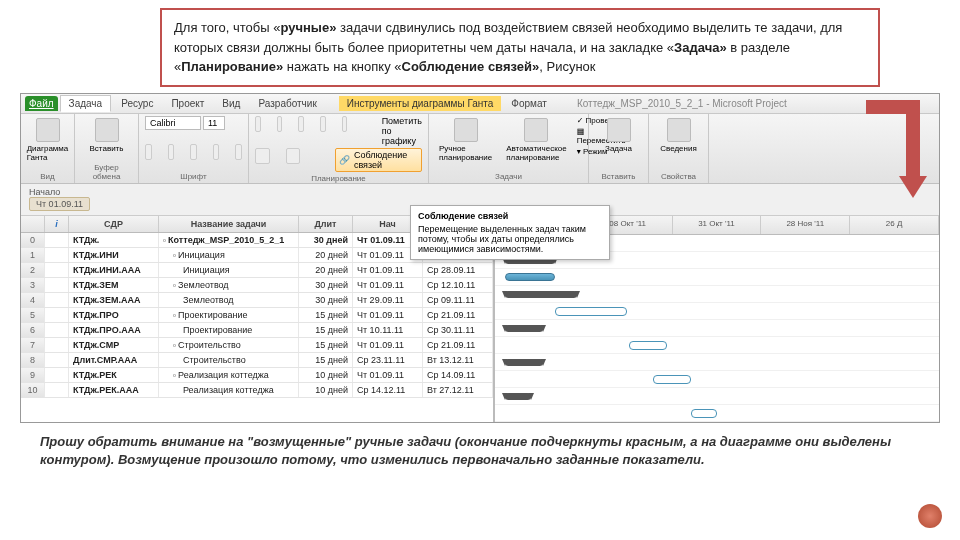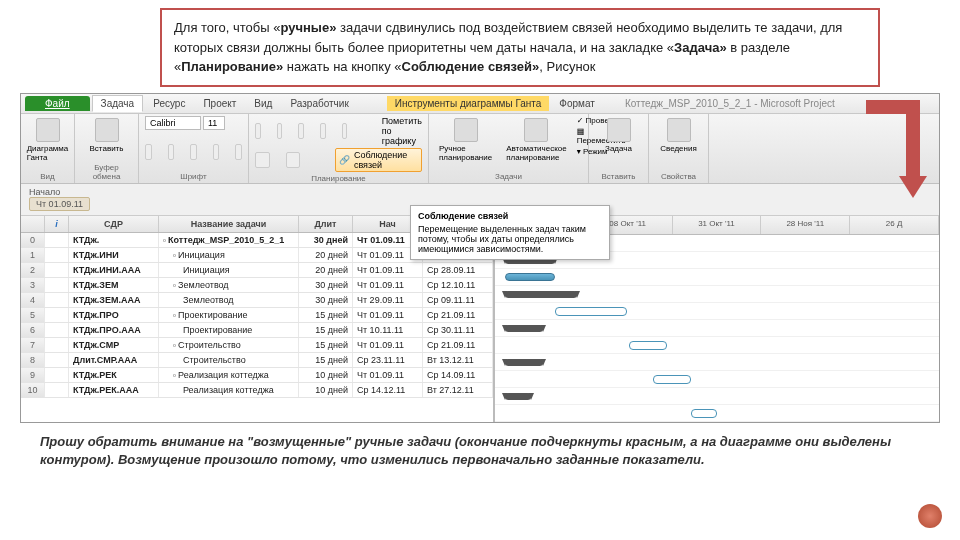--- a/index.html
+++ b/index.html
@@ -5,31 +5,31 @@
 * { box-sizing: border-box; margin: 0; padding: 0; }
 body { font-family: "Segoe UI", Tahoma, sans-serif; font-size: 11px; background: #fff; width: 960px; height: 540px; position: relative; }
 .instruction-box { border: 2px solid #c0504d; padding: 8px 12px; margin: 8px 80px 6px 160px; font-size: 13px; line-height: 1.5; color: #222; }
 .arrow-down { position: absolute; right: 40px; top: 100px; width: 40px; height: 100px; }
 .arrow-down .shaft { position: absolute; right: 0; width: 14px; background: #c0504d; top: 0; height: 80px; }
 .arrow-down .top { position: absolute; right: 0; top: 0; width: 14px; height: 14px; background: #c0504d; }
 .arrow-down .top::before { content: ""; position: absolute; right: 14px; top: 0; width: 40px; height: 14px; background: #c0504d; }
 .arrow-down .head { position: absolute; right: -7px; top: 76px; width: 0; height: 0; border-left: 14px solid transparent; border-right: 14px solid transparent; border-top: 22px solid #c0504d; }
 .screenshot { margin: 0 20px 0 20px; border: 1px solid #999; background: #e6e6e6; font-size: 10px; }
 .ribbon-tabs { display: flex; background: linear-gradient(#f7f7f7, #e8e8e8); border-bottom: 1px solid #c8c8c8; height: 20px; align-items: center; padding-left: 4px; gap: 2px; }
-.file-tab { background: #2a8f2a; color: #fff; padding: 2px 20px; border-radius: 3px 3px 0 0; font-size: 10px; text-decoration: underline; }
+.file-tab { background: #2a8f2a; color: #fff; padding: 2px 4px; border-radius: 3px 3px 0 0; font-size: 10px; text-decoration: underline; }
 .tab { padding: 2px 8px; color: #444; font-size: 10px; }
 .tab.active { background: #fff; border: 1px solid #c8c8c8; border-bottom: 1px solid #fff; margin-bottom: -1px; }
-.context-tab { background: #ffd966; color: #333; padding: 2px 8px; margin-left: 28px; }
+.context-tab { background: #ffd966; color: #333; padding: 2px 8px; margin-left: 12px; }
 .title-area { color: #888; font-size: 10px; margin-left: 20px; }
 .ribbon { display: flex; background: linear-gradient(#f5f5f5, #e2e2e2); border-bottom: 1px solid #c0c0c0; height: 70px; }
 .ribbon-group { border-right: 1px solid #c8c8c8; padding: 2px 6px; display: flex; flex-direction: column; justify-content: space-between; }
 .ribbon-group-label { font-size: 8px; color: #666; text-align: center; padding-top: 2px; }
 .big-btn { display: flex; flex-direction: column; align-items: center; gap: 2px; padding: 2px 4px; }
 .big-btn .ico { width: 24px; height: 24px; background: #ddd; border: 1px solid #bbb; border-radius: 2px; }
-.small-row { display: flex; gap: 16px; align-items: center; }
+.small-row { display: flex; gap: 16px; align-items: flex-start; }
 .small-btn { width: 18px; height: 16px; background: #eee; border: 1px solid #ccc; border-radius: 2px; }
 .highlight-btn { border: 1px solid #f0a030; background: linear-gradient(#fff3d9, #ffe0a0); padding: 1px 4px; border-radius: 2px; display: inline-flex; align-items: center; gap: 3px; }
 .font-box { display: flex; gap: 2px; align-items: center; }
 .font-name { background: #fff; border: 1px solid #bbb; padding: 1px 4px; width: 56px; font-size: 9px; }
 .font-size { background: #fff; border: 1px solid #bbb; padding: 1px 4px; width: 22px; font-size: 9px; }
 .tooltip-box { position: absolute; left: 410px; top: 205px; width: 200px; background: #fff; border: 1px solid #aaa; padding: 5px 7px; font-size: 9px; box-shadow: 2px 2px 4px rgba(0,0,0,.2); z-index: 10; }
 .tooltip-box .tip-title { font-weight: bold; margin-bottom: 3px; }
 .timeline-bar { height: 32px; background: #f0f0f0; border-bottom: 1px solid #ccc; padding: 3px 8px; display: flex; align-items: center; gap: 20px; }
 .timeline-label { font-size: 9px; color: #555; }
 .date-pill { background: #e8e0d0; border: 1px solid #c8b890; padding: 1px 6px; border-radius: 2px; font-size: 9px; color: #555; }

